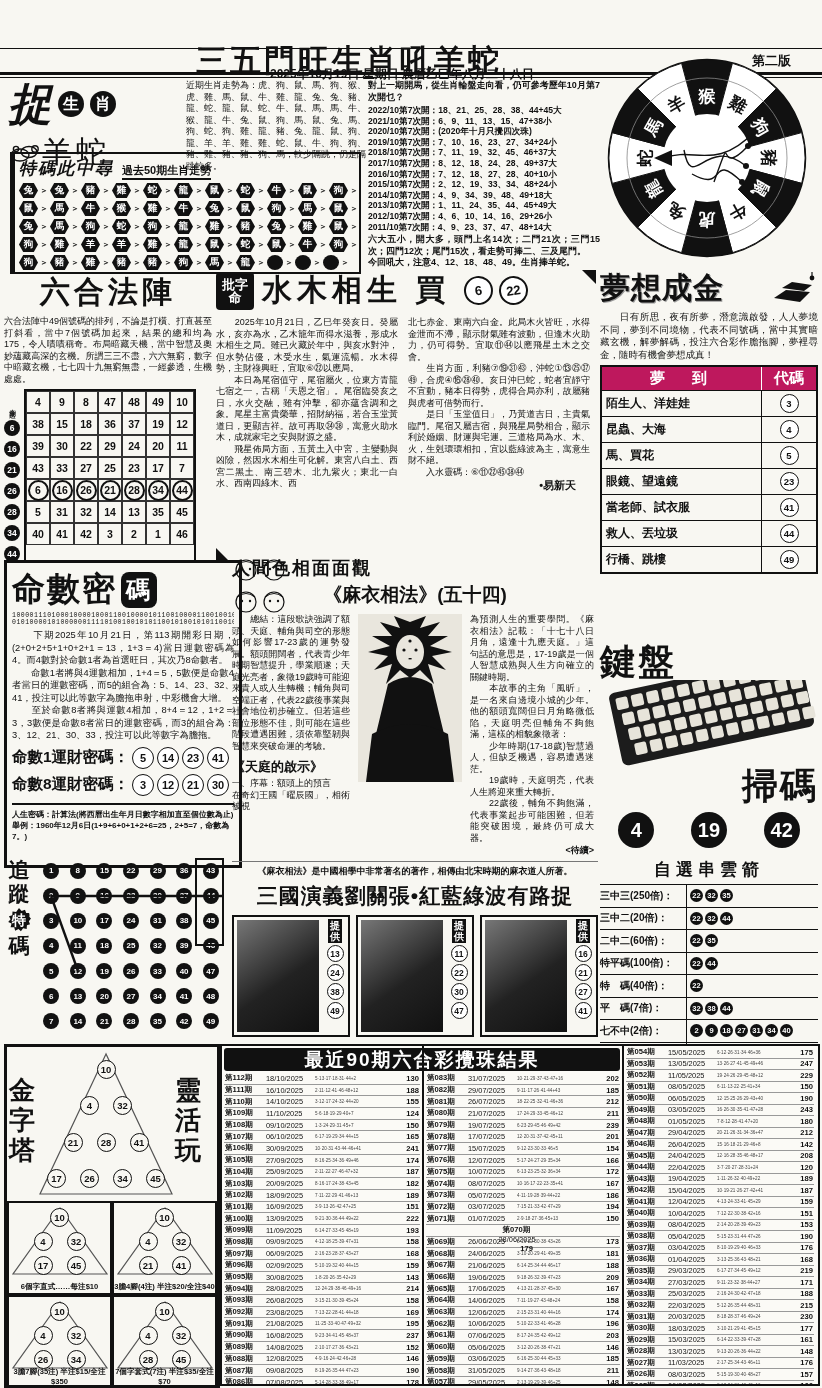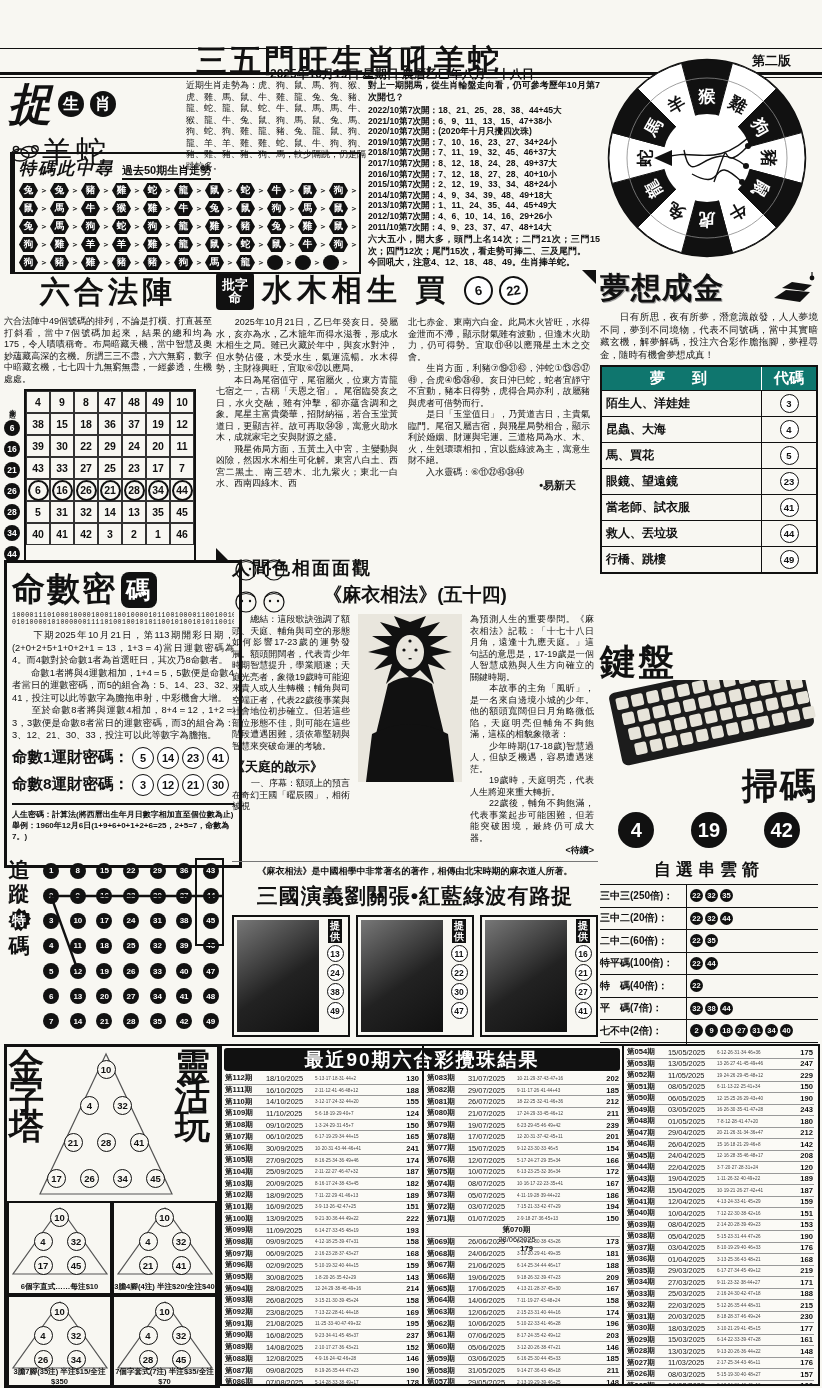--- a/index.html
+++ b/index.html
@@ -48,21 +48,21 @@
          display:flex;align-items:center;justify-content:center;text-align:center;line-height:13px;border-radius:4px;}
   .smtitle{font-size:30px;font-weight:900;letter-spacing:5px;}
   .obig{display:inline-flex;align-items:center;justify-content:center;width:25px;height:25px;border-radius:50%;
         border:2.4px solid #111;font-size:13px;font-weight:900;background:#fff;margin-left:6px;transform:rotate(-8deg);}
   .cols2{display:flex;gap:10px;}
   .sig{font-size:11px;font-weight:bold;text-align:right;padding-right:14px;}
   .tri{width:0;height:0;border-style:solid;position:absolute;}
   
   .dreamtitle{font-size:30px;font-weight:900;letter-spacing:1px;text-shadow:1px 1px 0 #999;}
   .dtable{border:2px solid #111;margin-top:4px;}
-  .dhead{display:flex;background:#0f766e;color:#fff;font-weight:900;font-size:15px;}
+  .dhead{display:flex;background:#be185d;color:#fff;font-weight:900;font-size:15px;}
   .dhead span{padding:2px 0;text-align:center;letter-spacing:6px;}
   .drow{display:flex;border-top:1px solid #111;align-items:center;height:25px;}
   .dlabel{flex:1;font-size:12px;font-weight:bold;padding-left:4px;}
   .dcode{width:54px;border-left:1.5px solid #111;display:flex;align-items:center;justify-content:center;align-self:stretch;}
   .ocir{display:inline-flex;align-items:center;justify-content:center;width:17px;height:17px;border-radius:50%;
         border:1.8px solid #111;font-weight:900;font-size:9.5px;background:#fff;}
   .ocir.big{width:20px;height:20px;font-size:11px;margin-left:3px;}
   .ocir.sm{width:15px;height:15px;font-size:8.5px;}
   
   .mstitle{font-size:33px;font-weight:900;letter-spacing:2px;display:flex;align-items:center;gap:4px;}
@@ -99,21 +99,21 @@
   .tcir{width:16px;height:16px;border-radius:50%;background:#111;color:#fff;font-size:8px;font-weight:bold;
         display:flex;align-items:center;justify-content:center;margin:auto;}
   
   .tktitle{font-size:21px;font-weight:900;letter-spacing:1px;text-align:center;white-space:nowrap;}
   .tk-panels{display:flex;justify-content:space-between;margin-top:5px;}
   .tkpanel{width:114px;height:118px;border:2px solid #111;display:flex;}
   .tkfig{flex:1;margin:3px;background:linear-gradient(145deg,#777 0%,#222 55%,#111 100%);}
   .tkside{width:26px;display:flex;flex-direction:column;align-items:center;gap:2px;padding-top:2px;}
   .tklabel{width:14px;font-size:10px;font-weight:bold;background:#111;color:#fff;text-align:center;line-height:11px;padding:1px 0;}
   
-  .pyrlabel{font-size:35px;font-weight:900;width:28px;line-height:30px;word-break:break-all;}
+  .pyrlabel{font-size:26px;font-weight:900;width:28px;line-height:30px;word-break:break-all;margin-top:24px;}
   .pyr{position:relative;}
   .pyr svg{position:absolute;inset:0;}
   .pyr-rows{position:absolute;inset:0;display:flex;flex-direction:column;justify-content:space-around;}
   .pyr-row{display:flex;justify-content:center;gap:14px;}
   .pyr-row .ocir{background:#f8f7f2;}
   .subbox{border:2px solid #111;position:relative;}
   .caption{font-size:7.6px;font-weight:bold;text-align:center;position:absolute;bottom:1px;left:0;right:0;}
   
   .res{border:2.5px solid #111;background:#fbfaf6;}
   .restitle{position:absolute;left:2px;top:2px;width:396px;height:23px;background:#111;color:#fff;
@@ -563,21 +563,21 @@
         <circle cx="38" cy="45" r="1.2"></circle>
           <circle cx="46" cy="45" r="1.2"></circle>
       </g>
     </svg>
     <div class="phtitle">人間色相面面觀</div>
     <div class="phsub">《麻衣相法》(五十四)</div>
     <div class="phcols">
       <div style="width:118px;">
         <div class="para">　　總結：這段歌訣強調了額頭、天庭、輔角與司空的形態如何影響17-23歲的運勢發展。額頭開闊者，代表青少年時期智慧提升，學業順遂；天庭光亮者，象徵19歲時可能迎來貴人或人生轉機；輔角與司空端正者，代表22歲後事業與社會地位初步確立。但若這些部位形態不佳，則可能在這些階段遭遇困難，須依靠堅韌與智慧來突破命運的考驗。</div>
         <div class="ph-h2">《天庭的啟示》</div>
-        <div class="para" style="text-align:right;">一、序幕：額頭上的預言</div>
+        <div class="para" style="text-align:left;">一、序幕：額頭上的預言</div>
         <div class="para">在奇幻王國「曜辰國」，相術被視</div>
       </div>
       <svg width="104" height="168" viewBox="0 0 104 168">
         <rect x="0" y="0" width="104" height="168" fill="#e9e6dd"></rect>
         <g fill="#111">
           <path d="M52 8 L36 2 L42 14 L22 8 L34 22 L14 22 L32 32 L10 38 L30 42 L16 56 L34 50 L28 70 L42 56 L52 64 L62 56 L76 70 L70 50 L88 56 L74 42 L94 38 L72 32 L90 22 L70 22 L82 8 L62 14 L68 2 Z"></path>
           <path d="M30 70 Q52 56 74 70 L86 120 Q52 104 18 120 Z"></path>
           <path d="M14 120 Q52 100 90 120 L96 168 L8 168 Z"></path>
         </g>
         <ellipse cx="52" cy="38" rx="14" ry="17" fill="#e9e6dd"></ellipse>

